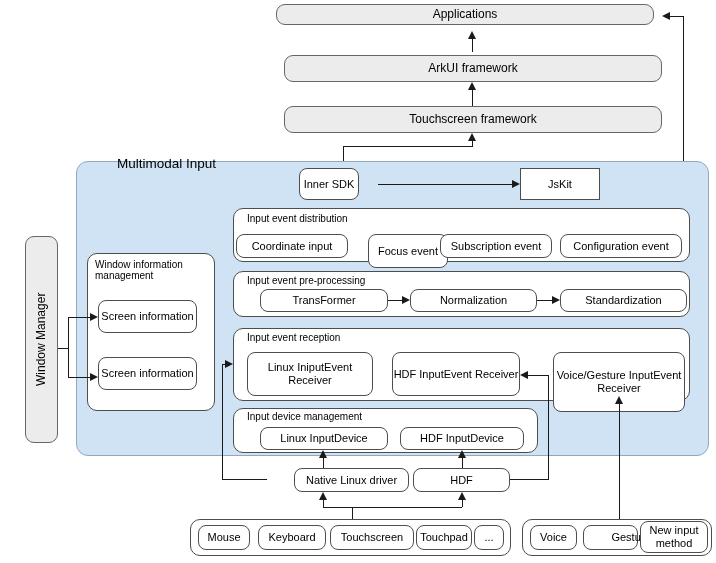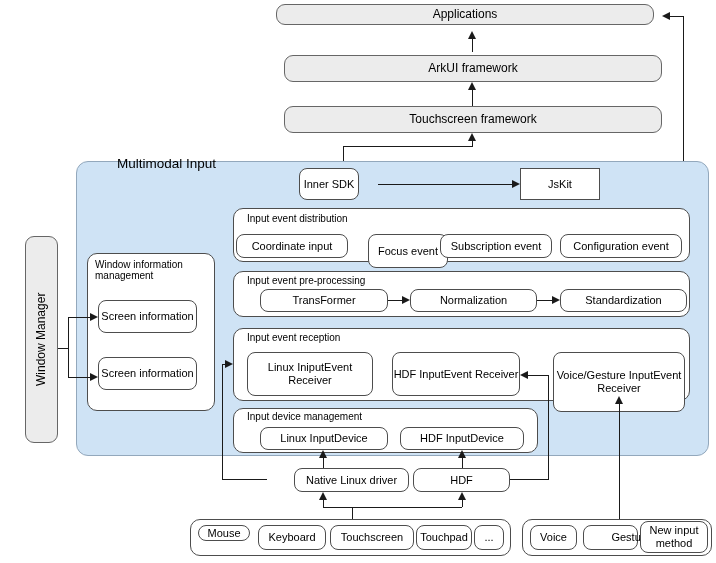--- a/index.html
+++ b/index.html
@@ -107,21 +107,21 @@
   <div class="arr up" style="left:319px;top:450px;"></div>
   <div class="line" style="left:462px;top:458px;width:1px;height:10px;"></div>
   <div class="arr up" style="left:458px;top:450px;"></div>
 
   <div class="line" style="left:510px;top:479px;width:39px;height:1px;"></div>
   <div class="line" style="left:548px;top:375px;width:1px;height:104px;"></div>
   <div class="line" style="left:528px;top:375px;width:20px;height:1px;"></div>
   <div class="arr left" style="left:520px;top:371px;"></div>
 
   <div class="panel" style="left:190px;top:519px;width:321px;height:37px;"></div>
-  <div class="box r8" style="left:198px;top:525px;width:52px;height:16px;">Mouse</div>
+  <div class="box r8" style="left:198px;top:525px;width:52px;height:25px;">Mouse</div>
   <div class="box r8" style="left:330px;top:525px;width:84px;height:25px;">Touchscreen</div>
   <div class="box r8" style="left:258px;top:525px;width:68px;height:25px;">Keyboard</div>
   <div class="box r8" style="left:416px;top:525px;width:56px;height:25px;">Touchpad</div>
   <div class="box r8" style="left:474px;top:525px;width:30px;height:25px;">...</div>
 
   <div class="line" style="left:352px;top:507px;width:1px;height:12px;"></div>
   <div class="line" style="left:323px;top:507px;width:139px;height:1px;"></div>
   <div class="line" style="left:323px;top:500px;width:1px;height:7px;"></div>
   <div class="arr up" style="left:319px;top:492px;"></div>
   <div class="line" style="left:462px;top:500px;width:1px;height:7px;"></div>

